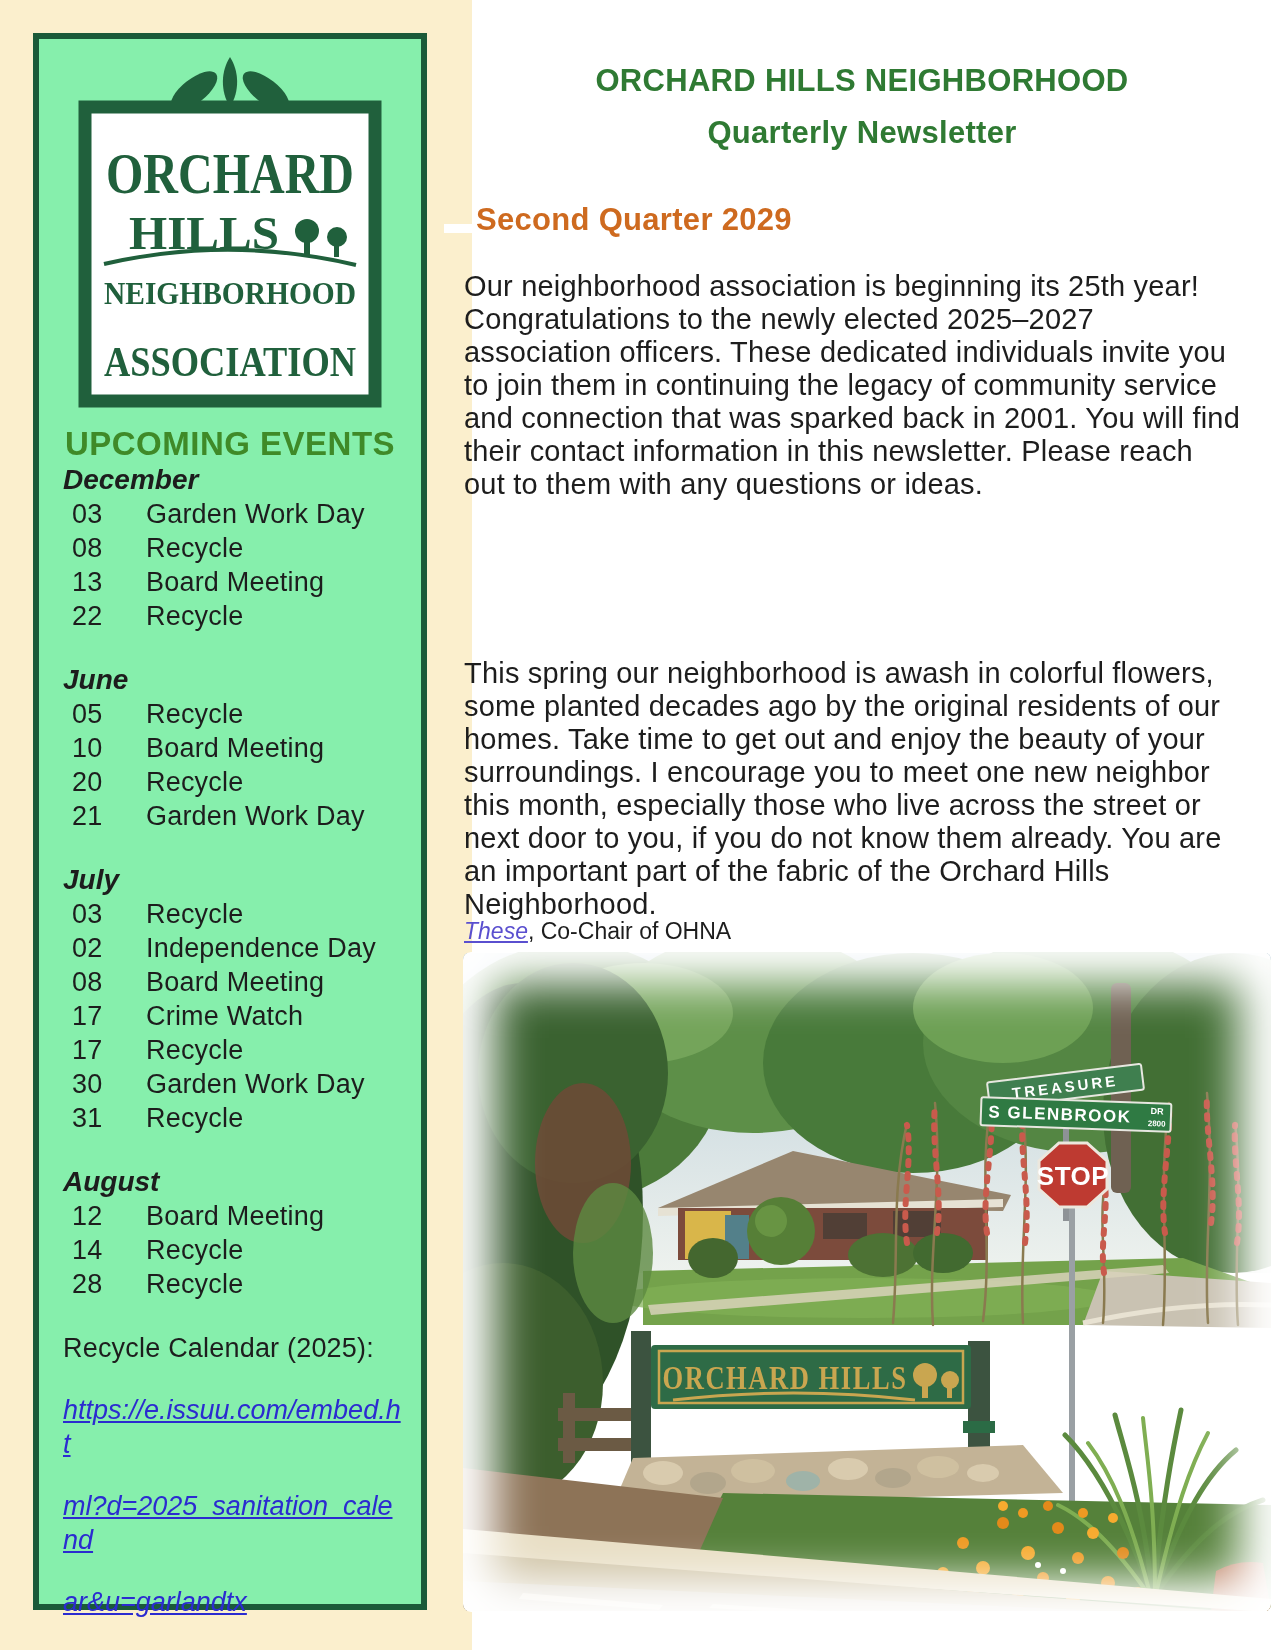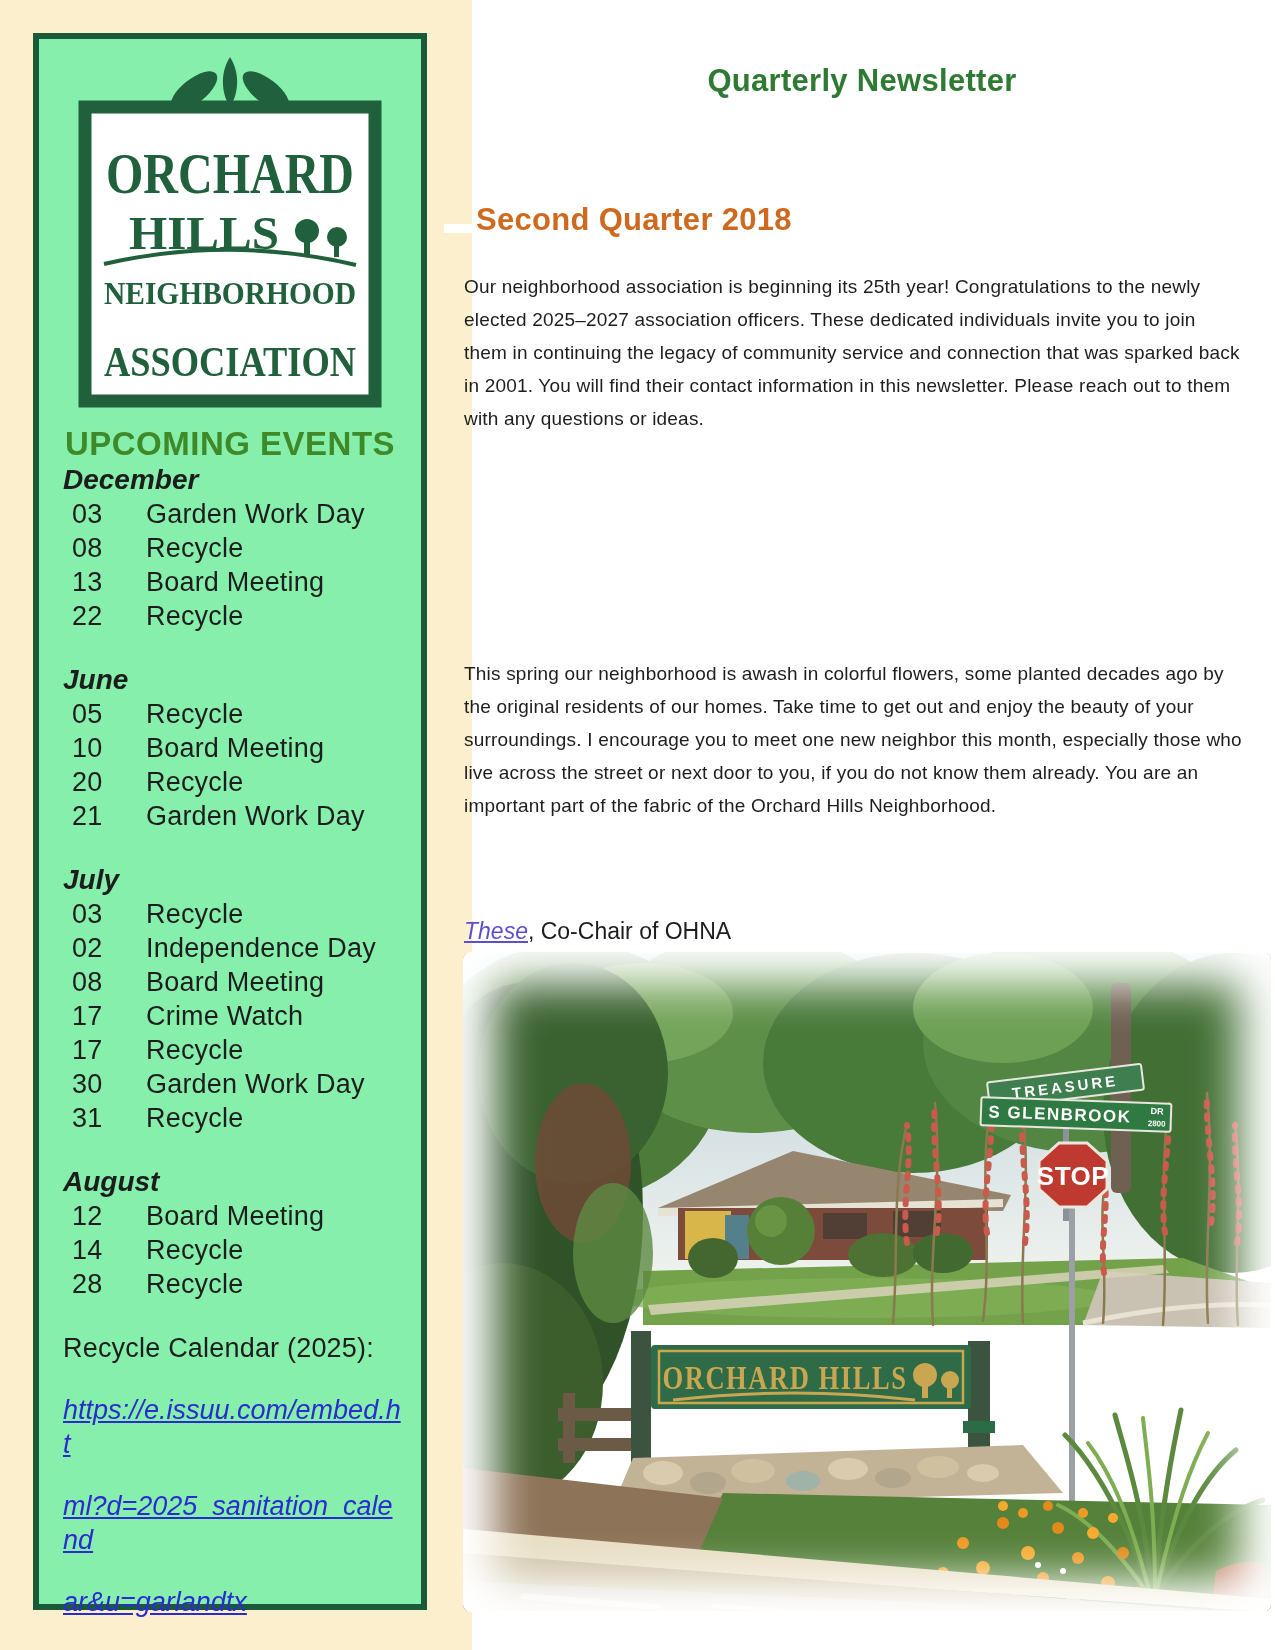--- a/index.html
+++ b/index.html
@@ -27,21 +27,21 @@
   .recycle-label{font-size:27px;line-height:34px;letter-spacing:.2px;}
   .recycle-link{display:block;color:var(--link-blue);font-size:27px;line-height:34px;
                 font-style:italic;text-decoration:underline;word-break:break-all;margin-top:28px;}
   .white-dash{position:absolute;left:444px;top:224px;width:32px;height:9px;background:#fff;}
   
   .main{position:absolute;left:462px;top:0;width:813px;height:1650px;}
   .nl-title{position:absolute;top:55px;left:0;width:800px;text-align:center;
             color:var(--title-green);font-weight:bold;font-size:31px;line-height:52px;letter-spacing:.3px;}
   .section-heading{position:absolute;top:202px;left:14px;color:var(--heading-orange);
                    font-weight:bold;font-size:31px;letter-spacing:.3px;}
-  .body-par{position:absolute;left:2px;width:778px;margin:0;font-size:19px;line-height:33px;
+  .body-par{position:absolute;left:2px;width:778px;margin:0;font-size:29px;line-height:33px;
             letter-spacing:.2px;}
   .p1{top:270px;} .p2{top:503px;} .p3{top:657px;}
   .signature{position:absolute;left:2px;top:918px;font-size:23px;}
   .margi-link{color:var(--margi-purple);font-style:italic;text-decoration:underline;}
   
   .photo{position:absolute;left:1px;top:952px;width:808px;height:660px;border-radius:8px;overflow:hidden;}
   .photo svg{display:block;width:100%;height:100%;}
   .photo .vignette{position:absolute;inset:0;border-radius:8px;pointer-events:none;
                    box-shadow:inset 0 0 45px 32px #ffffff;}
   .sign-text{font-family:"Liberation Serif",serif;font-weight:bold;}
@@ -179,24 +179,25 @@
         </div>
       </div>
     </div>
   </aside>
 
   <div class="white-dash"></div>
 
   <main class="main">
 
     <div class="nl-title">
+      <div>ORCHARD HILLS NEIGHBORHOOD</div>
       <div>Quarterly Newsletter</div>
     </div>
 
-    <div class="section-heading">Second Quarter 2018</div>
+    <div class="section-heading">Second Quarter 2029</div>
 
     <p class="body-par p1">Our neighborhood association is beginning its 25th year! Congratulations to the newly elected 2025–2027 association officers. These dedicated individuals invite you to join them in continuing the legacy of community service and connection that was sparked back in 2001. You will find their contact information in this newsletter. Please reach out to them with any questions or ideas.</p>
     <p class="body-par p3">This spring our neighborhood is awash in colorful flowers, some planted decades ago by the original residents of our homes. Take time to get out and enjoy the beauty of your surroundings. I encourage you to meet one new neighbor this month, especially those who live across the street or next door to you, if you do not know them already. You are an important part of the fabric of the Orchard Hills Neighborhood.</p>
 
     <div class="signature">
       <a href="#" class="margi-link">These</a><span>, Co-Chair of OHNA</span>
     </div>
 
     <figure class="photo" style="margin:0;">
       <svg viewBox="0 0 808 658" xmlns="http://www.w3.org/2000/svg">

